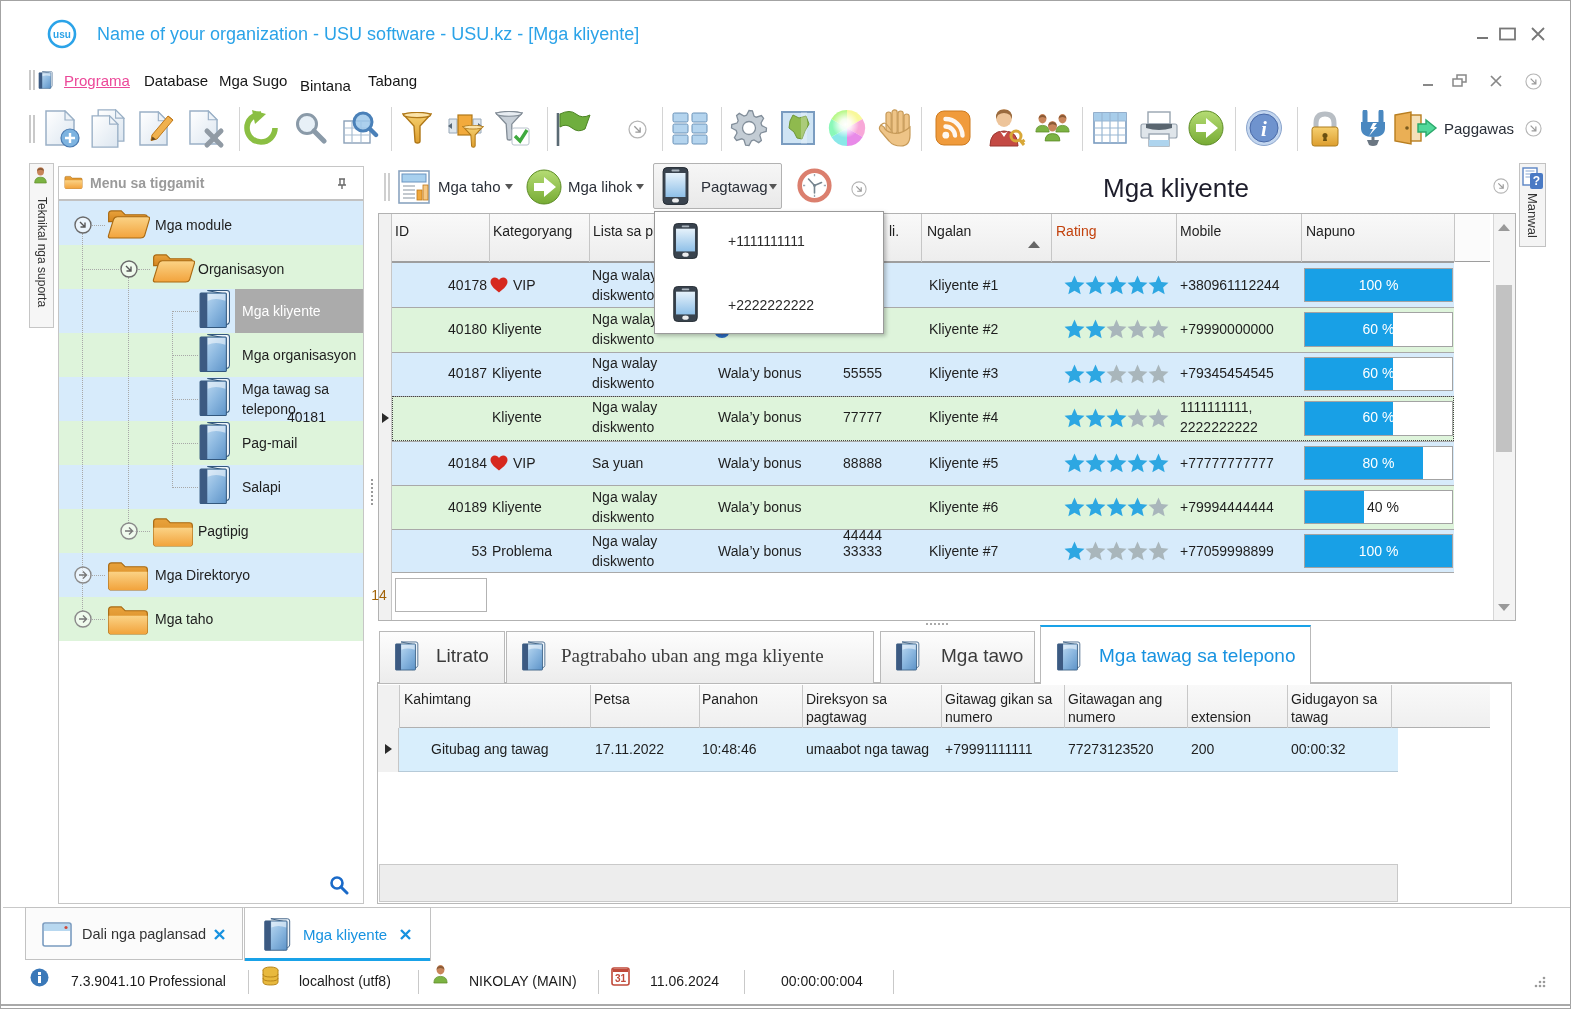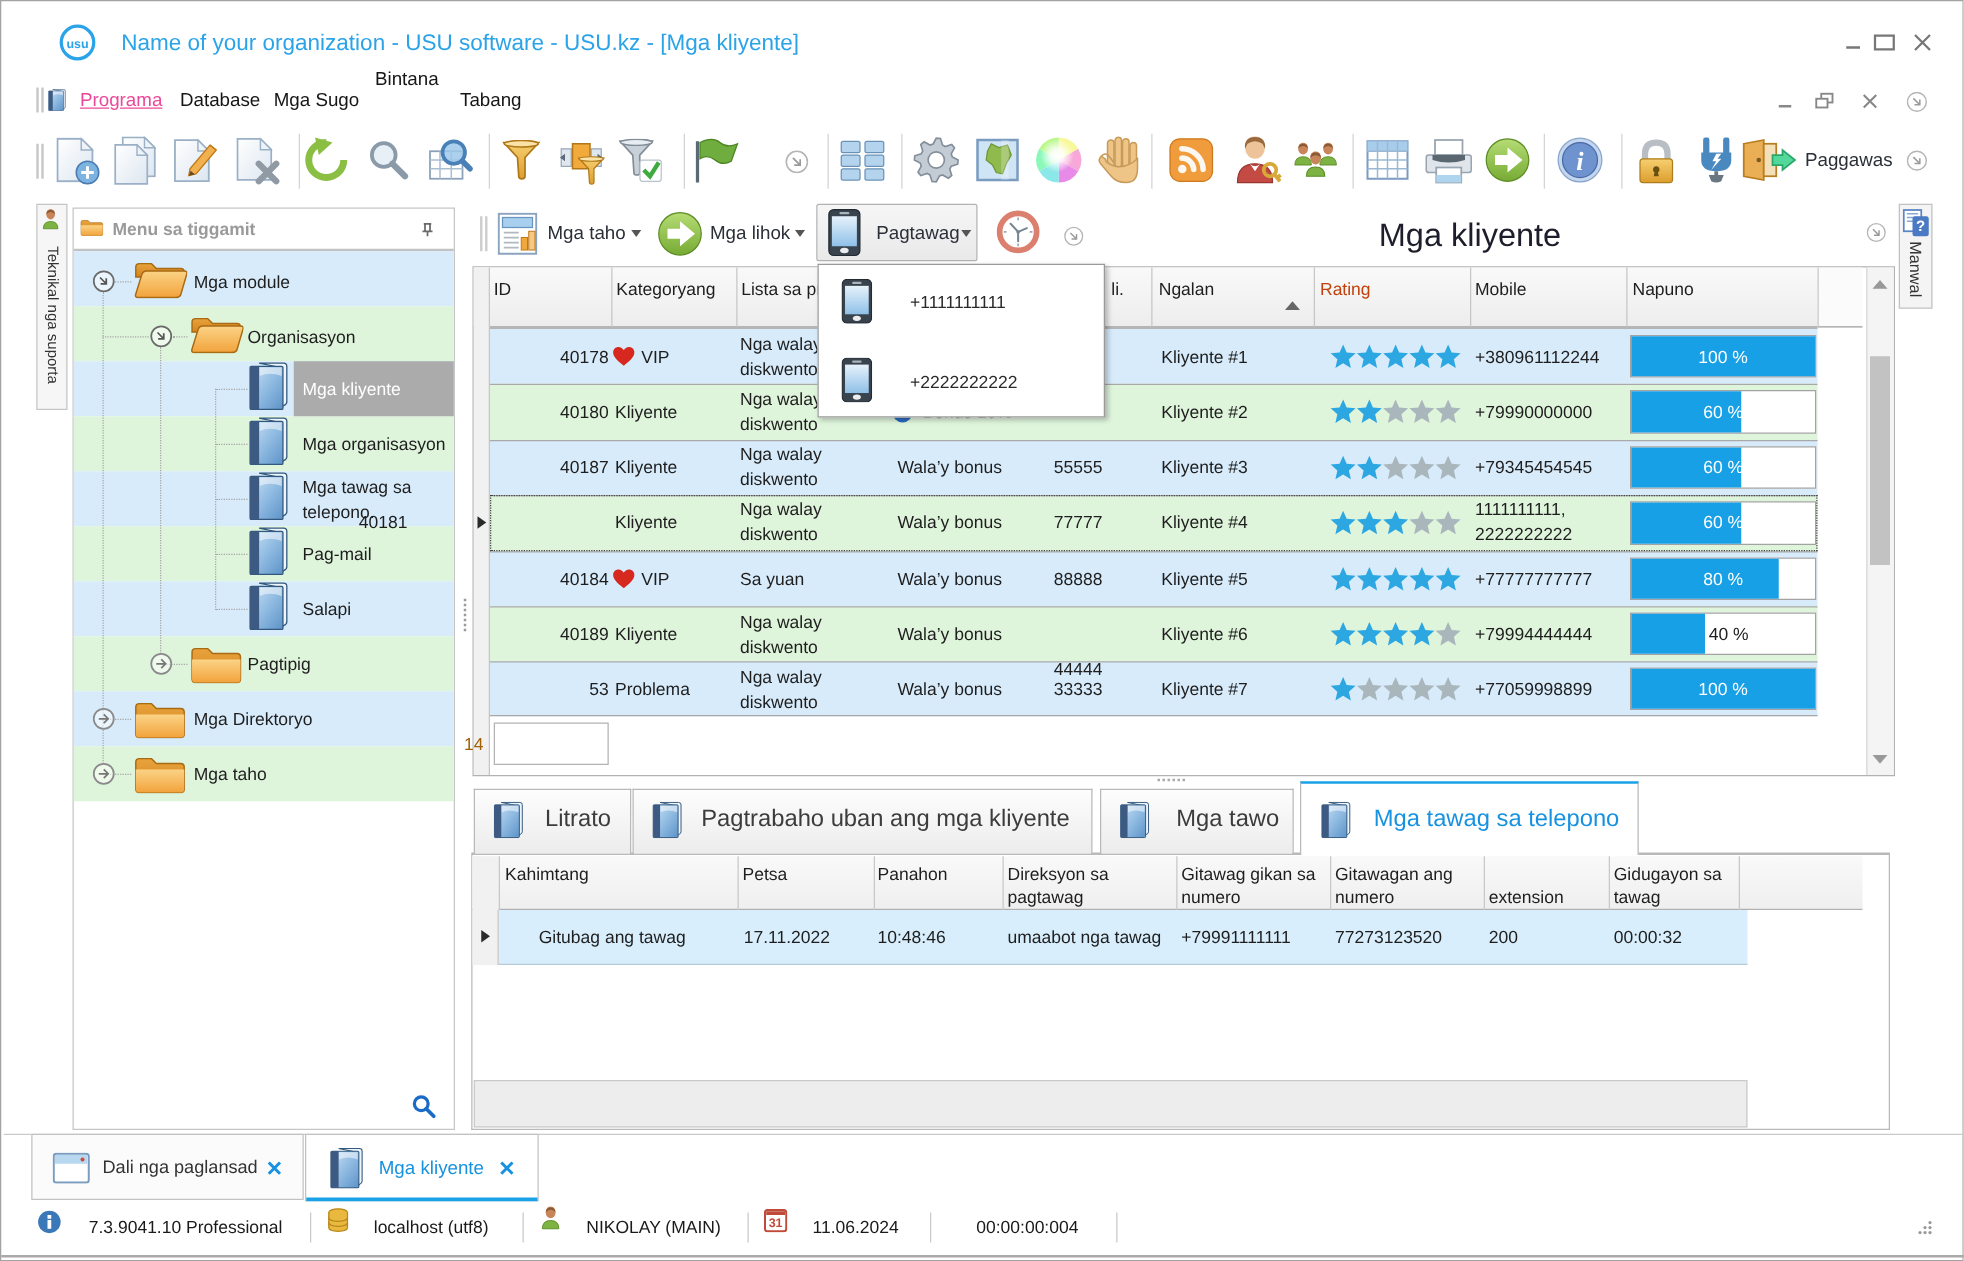--- a/index.html
+++ b/index.html
@@ -115,21 +115,21 @@
       <path d="M63 3 L75 15 M75 3 L63 15" stroke="#777" stroke-width="1.8"></path>
     </svg>
 <div style="position:absolute;left:28px;top:69px;width:2px;height:20px;background:#c9c9c9;"></div>
 <div style="position:absolute;left:32px;top:69px;width:2px;height:20px;background:#c9c9c9;"></div>
 <svg style="position:absolute;left:37px;top:70px;" width="15" height="18">
       <use href="#book"></use>
     </svg>
 <div class="t" style="left:63px;top:69px;font-size:15px;color:#ec4899;line-height:22px;text-decoration:underline;">Programa</div>
 <div class="t" style="left:143px;top:69px;font-size:15px;color:#161616;line-height:22px;">Database</div>
 <div class="t" style="left:218px;top:69px;font-size:15px;color:#161616;line-height:22px;">Mga Sugo</div>
-<div class="t" style="left:299px;top:52px;font-size:15px;color:#161616;line-height:22px;">Bintana</div>
+<div class="t" style="left:299px;top:74px;font-size:15px;color:#161616;line-height:22px;">Bintana</div>
 <div class="t" style="left:367px;top:69px;font-size:15px;color:#161616;line-height:22px;">Tabang</div>
 <svg style="position:absolute;left:1418px;top:72px" width="130" height="18">
       <path d="M4 12 H14" stroke="#888" stroke-width="2"></path>
       <rect x="38" y="2" width="9" height="7" fill="none" stroke="#888" stroke-width="1.5"></rect>
       <rect x="34" y="6" width="9" height="7" fill="#fff" stroke="#888" stroke-width="1.5"></rect>
       <path d="M72 3 L82 13 M82 3 L72 13" stroke="#888" stroke-width="1.7"></path>
     </svg>
 <svg style="position:absolute;left:1524px;top:72px;" width="17" height="17">
       <use href="#circa"></use>
     </svg>
@@ -724,21 +724,21 @@
 <div style="position:absolute;left:376px;top:681px;width:1135px;height:2px;background:#b9b9b9;"></div>
 <div style="position:absolute;left:378px;top:630px;width:126px;height:52px;background:linear-gradient(#fdfdfd,#ececec);border:1px solid #b9b9b9;border-bottom:none;"></div>
 <svg style="position:absolute;left:393px;top:640px;" width="25" height="30">
       <use href="#book"></use>
     </svg>
 <div class="t" style="left:435px;top:641px;font-size:19px;color:#3c3c3c;line-height:28px;">Litrato</div>
 <div style="position:absolute;left:505px;top:630px;width:368px;height:52px;background:linear-gradient(#fdfdfd,#ececec);border:1px solid #b9b9b9;border-bottom:none;"></div>
 <svg style="position:absolute;left:520px;top:640px;" width="25" height="30">
       <use href="#book"></use>
     </svg>
-<div class="t" style="left:560px;top:641px;font-size:19px;color:#3c3c3c;line-height:28px;">Pagtrabaho uban ang mga kliyente</div>
+<div class="t" style="left:560px;top:641px;font-size:19px;color:#3c3c3c;line-height:28px;font-family:Liberation Serif, serif;">Pagtrabaho uban ang mga kliyente</div>
 <div style="position:absolute;left:879px;top:630px;width:155px;height:52px;background:linear-gradient(#fdfdfd,#ececec);border:1px solid #b9b9b9;border-bottom:none;"></div>
 <svg style="position:absolute;left:894px;top:640px;" width="25" height="30">
       <use href="#book"></use>
     </svg>
 <div class="t" style="left:940px;top:641px;font-size:19px;color:#3c3c3c;line-height:28px;">Mga tawo</div>
 <div style="position:absolute;left:1039px;top:624px;width:271px;height:59px;background:#fff;border:1px solid #b9b9b9;border-bottom:none;border-top:2px solid #19a2e8;"></div>
 <svg style="position:absolute;left:1055px;top:640px;" width="25" height="30">
       <use href="#book"></use>
     </svg>
 <div class="t" style="left:1098px;top:641px;font-size:19px;color:#1792e0;line-height:28px;">Mga tawag sa telepono</div>

